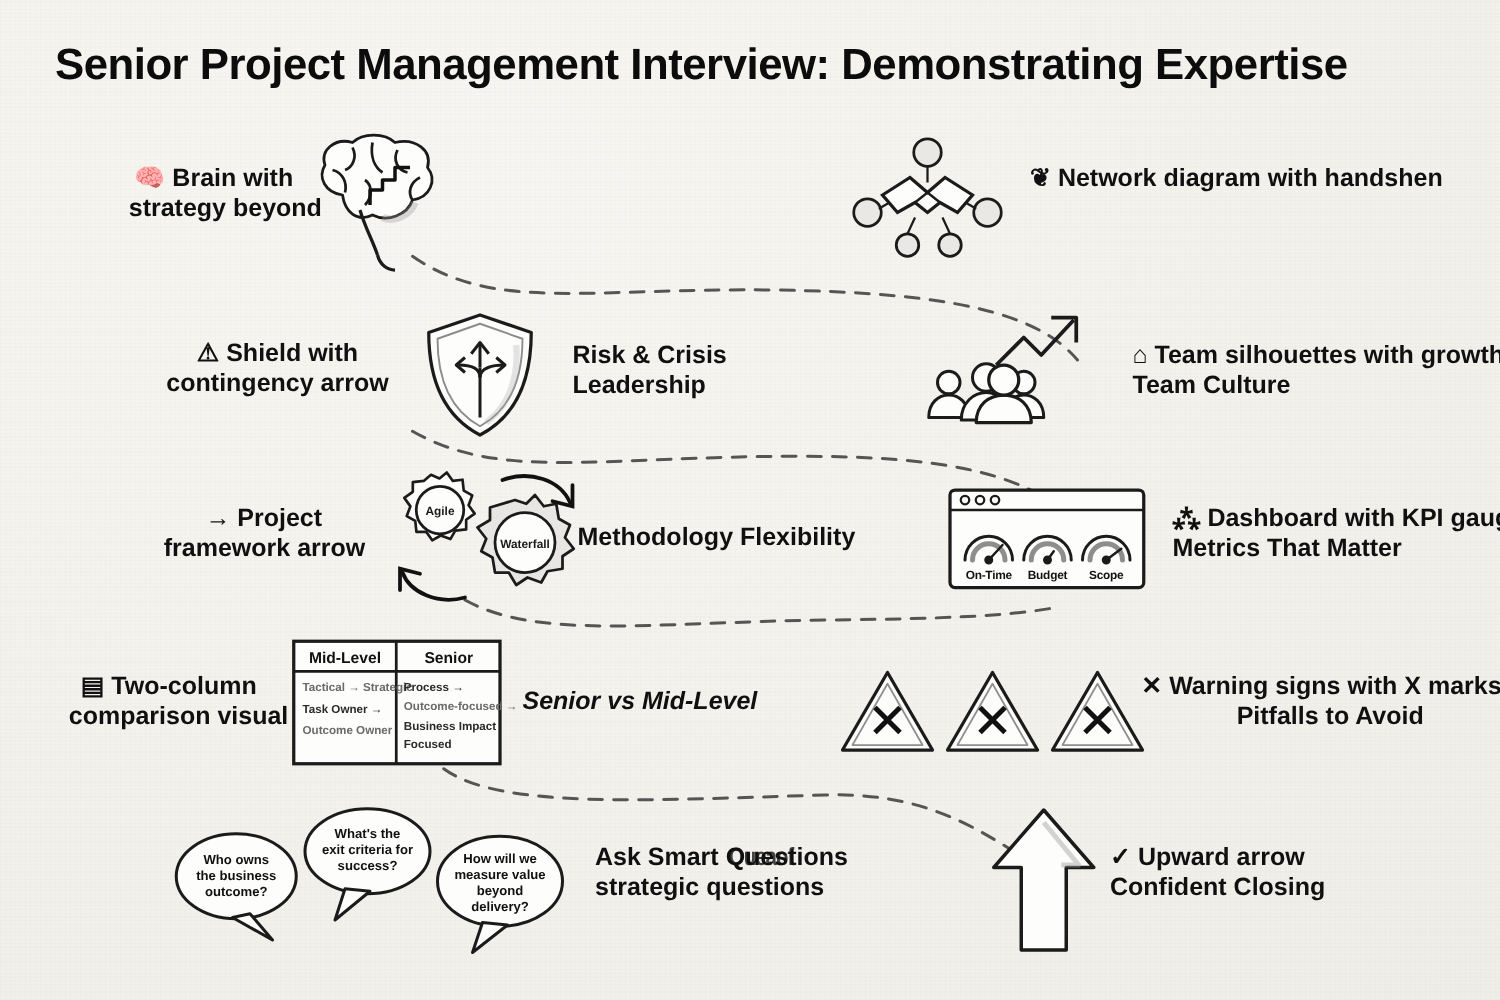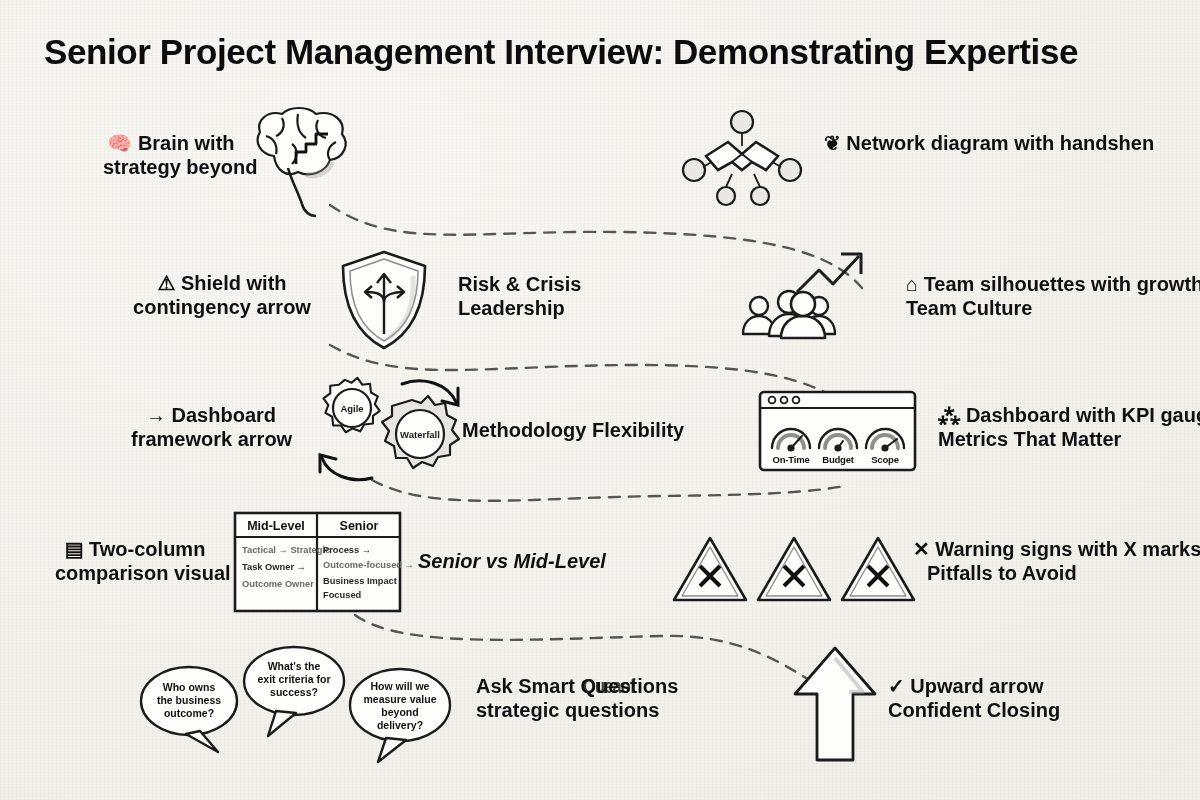--- a/index.html
+++ b/index.html
@@ -152,21 +152,21 @@
       <path d="M106,4 L126,4 L126,24" stroke-width="3"></path>
     </g>
   </svg>
 
   <div class="lbl sz20" style="left:906px;top:272px;">
     <div>⌂ Team silhouettes with growth arro</div>
     <div>Team Culture</div>
   </div>
 
   <div class="lbl sz20 right" style="left:131px;top:403px;width:160px;">
-    <div>→ Dashboard</div>
+    <div>→ Project</div>
     <div>framework arrow</div>
   </div>
 
   <svg class="layer">
     <g transform="translate(308,378)">
       <g fill="#fdfdfc" stroke="#1b1b1b" stroke-width="2.2" stroke-linejoin="round">
         <path d="M40,4 L47,7 L53,2 L58,9 L66,8 L67,17 L74,21 L71,29 L76,36 L69,41 L69,49 L60,50 L56,57
                  L48,54 L41,58 L36,51 L28,51 L27,42 L20,38 L23,30 L18,23 L25,18 L25,10 L34,9 Z" transform="translate(-2,-2) scale(0.97)"></path>
         <circle cx="44" cy="30" r="19" fill="#fdfdfc"></circle>
       </g>
@@ -271,21 +271,21 @@
       <g transform="translate(168,0)">
         <path d="M38,4 L74,66 L2,66 Z"></path>
         <path d="M38,13 L66,62 L10,62 Z" stroke-width="1.4" stroke="#8e8e8e" fill="none"></path>
         <path d="M28,32 L48,52 M48,32 L28,52" stroke-width="4" stroke="#111"></path>
       </g>
     </g>
   </svg>
 
   <div class="lbl sz20" style="left:913px;top:537px;">
     <div>✕ Warning signs with X marks</div>
-    <div style="padding-left:14px;">Pitfalls to Avoid</div>
+    <div style="padding-left:14px;text-align:center;">Pitfalls to Avoid</div>
   </div>
 
   <svg class="layer">
     <g fill="#fdfdfc" stroke="#1b1b1b" stroke-width="2.4" stroke-linejoin="round">
       <g>
         <ellipse cx="189" cy="701" rx="48" ry="34"></ellipse>
         <path d="M200,731 L218,752 L186,734 Z"></path>
         <text class="bub-lbl" x="189" y="691" stroke="none">Who owns</text>
         <text class="bub-lbl" x="189" y="704" stroke="none">the business</text>
         <text class="bub-lbl" x="189" y="717" stroke="none">outcome?</text>

